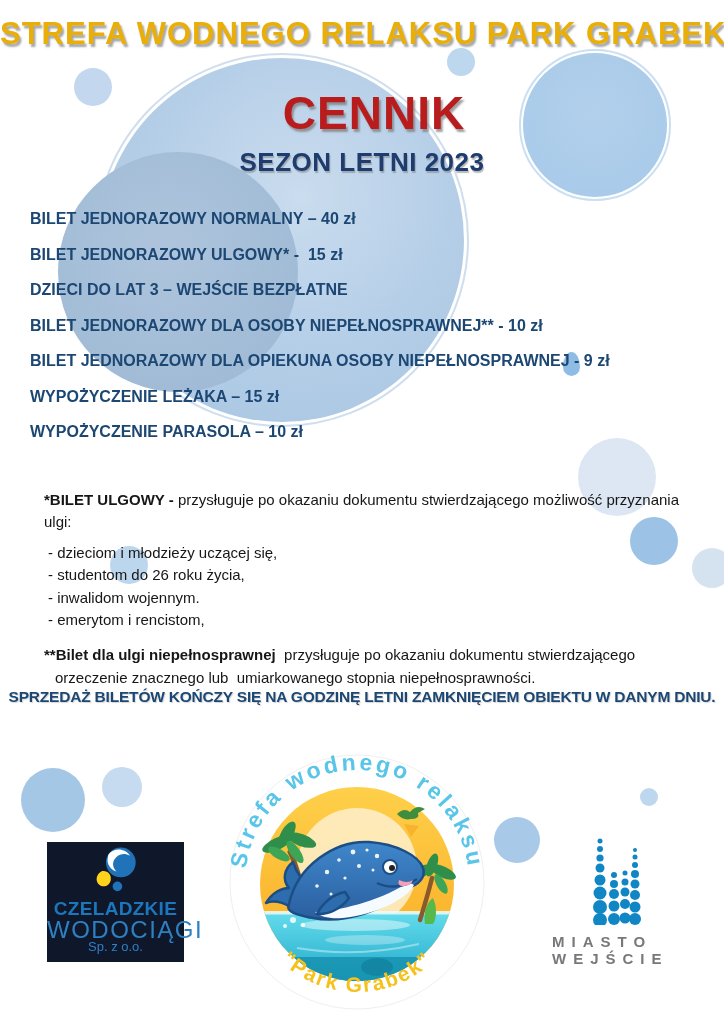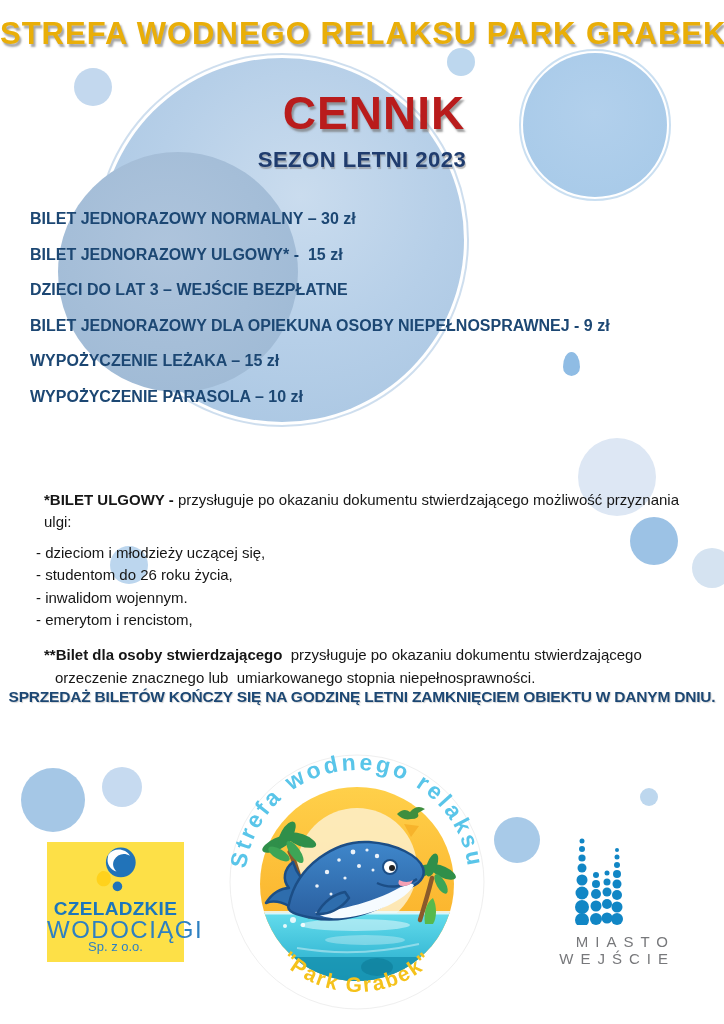--- a/index.html
+++ b/index.html
@@ -33,42 +33,42 @@
   .blob-br-small{left:640px;top:788px;width:18px;height:18px;background:#bdd7ee;}
   
   .txt{position:absolute;z-index:2;}
   .title{left:0;top:16px;width:724px;text-align:center;
     font-size:31px;font-weight:800;letter-spacing:1px;color:#e9ae08;
     text-shadow:2px 3px 2px rgba(95,95,95,.55);white-space:nowrap;}
   .heading{left:12px;top:86px;width:724px;text-align:center;
     font-size:46px;font-weight:800;letter-spacing:1px;color:#b91c1c;
     text-shadow:2px 3px 2px rgba(120,120,120,.7);}
   .season{left:0;top:147px;width:724px;text-align:center;
-    font-size:22px;font-weight:800;letter-spacing:.5px;color:#1f3c6e;
+    font-size:26px;font-weight:800;letter-spacing:.5px;color:#1f3c6e;
     text-shadow:1px 2px 1px rgba(130,130,130,.55);}
   .prices{left:30px;top:210px;}
   .price-item{font-size:16px;font-weight:800;color:#1c4773;line-height:17px;
     margin-bottom:18.5px;white-space:pre;}
   .footnotes{left:36px;top:481px;width:668px;color:#161616;font-size:15px;line-height:22.4px;}
   .fn{margin:8px;white-space:pre-wrap;}
   .fn b{font-weight:700;}
-  .fn-line{white-space:pre-wrap;}
+  .fn-line{white-space:pre-wrap;margin-left:12px;}
   .fn2{margin-top:13px;padding-left:11px;text-indent:-11px;}
   .notice{left:0;top:688px;width:724px;text-align:center;
     font-size:15.5px;font-weight:800;letter-spacing:-.2px;color:#1c4773;
     text-shadow:1px 1px 1px rgba(150,150,150,.4);}
   
-  .wodociagi{left:47px;top:842px;width:137px;height:120px;background:#fde047;
+  .wodociagi{left:47px;top:842px;width:137px;height:120px;background:#0f172a;
     z-index:2;position:absolute;text-align:center;}
   .wodociagi .drop-svg{display:block;margin:4px auto 0;}
   .wod-name{font-size:19px;font-weight:700;color:#1c76bc;letter-spacing:.3px;line-height:21px;}
   .wod-name2{font-size:24px;font-weight:400;color:#2e80c2;letter-spacing:1.5px;line-height:21px;}
   .wod-suffix{font-size:13px;color:#2e80c2;line-height:14px;}
   .badge{position:absolute;left:227px;top:752px;width:260px;height:260px;z-index:2;}
-  .miasto{position:absolute;left:527px;top:830px;width:148px;height:145px;z-index:2;text-align:right;}
+  .miasto{position:absolute;left:545px;top:830px;width:148px;height:145px;z-index:2;text-align:left;font-weight:bold;}
   .miasto-text1{font-size:15px;color:#77787b;letter-spacing:7px;margin-top:4px;
     text-indent:7px;line-height:17px;}
   .miasto-text2{font-size:15px;color:#77787b;letter-spacing:7px;text-indent:7px;line-height:17px;}
 </style>
 </head>
 <body>
 
 <div class="page">
 
   <div class="blob blob-main"></div>
@@ -84,35 +84,36 @@
   <div class="blob blob-bl1"></div>
   <div class="blob blob-bl2"></div>
   <div class="blob blob-br-med"></div>
   <div class="blob blob-br-small"></div>
 
   <div class="txt title">STREFA WODNEGO RELAKSU PARK GRABEK</div>
   <div class="txt heading">CENNIK</div>
   <div class="txt season">SEZON LETNI 2023</div>
 
   <div class="txt prices">
-    <div class="price-item">BILET JEDNORAZOWY NORMALNY – 30 zł</div>
+    <div class="price-item">BILET JEDNORAZOWY NORMALNY – 40 zł</div>
     <div class="price-item">BILET JEDNORAZOWY ULGOWY* -  15 zł</div>
     <div class="price-item">DZIECI DO LAT 3 – WEJŚCIE BEZPŁATNE</div>
+    <div class="price-item">BILET JEDNORAZOWY DLA OSOBY NIEPEŁNOSPRAWNEJ** - 10 zł</div>
     <div class="price-item">BILET JEDNORAZOWY DLA OPIEKUNA OSOBY NIEPEŁNOSPRAWNEJ - 9 zł</div>
     <div class="price-item">WYPOŻYCZENIE LEŻAKA – 15 zł</div>
     <div class="price-item">WYPOŻYCZENIE PARASOLA – 10 zł</div>
   </div>
 
   <div class="txt footnotes">
     <p class="fn"><b>*BILET ULGOWY -</b><span> przysługuje po okazaniu dokumentu stwierdzającego możliwość przyznania ulgi:</span></p>
     <div class="fn-line">- dzieciom i młodzieży uczącej się,</div>
     <div class="fn-line">- studentom do 26 roku życia,</div>
     <div class="fn-line">- inwalidom wojennym.</div>
     <div class="fn-line">- emerytom i rencistom,</div>
-    <p class="fn fn2"><b>**Bilet dla osoby stwierdzającego</b><span>  przysługuje po okazaniu dokumentu stwierdzającego orzeczenie znacznego lub  umiarkowanego stopnia niepełnosprawności.</span></p>
+    <p class="fn fn2"><b>**Bilet dla ulgi niepełnosprawnej</b><span>  przysługuje po okazaniu dokumentu stwierdzającego orzeczenie znacznego lub  umiarkowanego stopnia niepełnosprawności.</span></p>
   </div>
 
   <div class="txt notice">SPRZEDAŻ BILETÓW KOŃCZY SIĘ NA GODZINĘ LETNI ZAMKNIĘCIEM OBIEKTU W DANYM DNIU.</div>
 
   <div class="wodociagi">
     <svg class="drop-svg" width="48" height="52" viewBox="0 0 50 54">
       <circle cx="30" cy="17" r="15.5" fill="#2173B9"></circle>
       <path d="M17 9 C23 1 35 2.5 39.5 10 C33.5 6.5 26.5 8 23 14.5 C21 18.5 22 23 25.5 26.5 C19 24.5 15.5 18.5 16.3 13.2 Z" fill="#ffffff"></path>
       <path d="M11 26 C16.5 25.5 20.5 30 19.5 35.5 C18.6 40.5 13.5 43.3 9 41.3 C5 39.5 3.6 34 6 30.2 C7.3 28.1 9 26.4 11 26 Z" fill="#FFD21C"></path>
       <circle cx="26.5" cy="42" r="5" fill="#2173B9"></circle>

